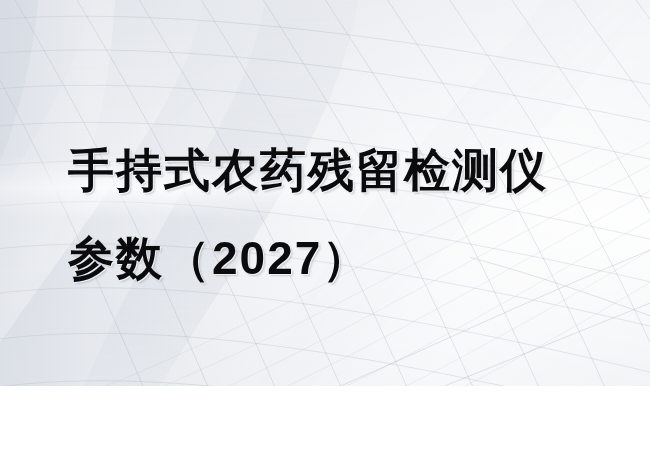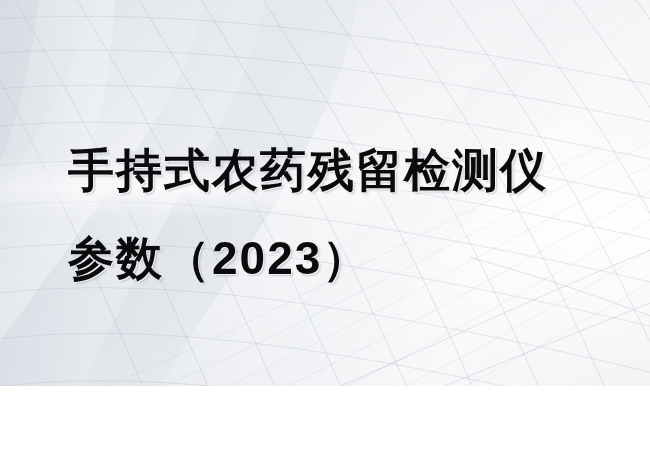--- a/index.html
+++ b/index.html
@@ -163,16 +163,16 @@
       </g>
     </svg>
   </div>
 
   <div class="bg-layer bg-streak"></div>
 
   <div class="bg-layer bg-vignette"></div>
 
   <div class="title-block">
     <div class="title-line">手持式农药残留检测仪</div>
-    <div class="title-line">参数（2023）</div>
+    <div class="title-line">参数（2027）</div>
   </div>
 
 </div>
 
 </body></html>

